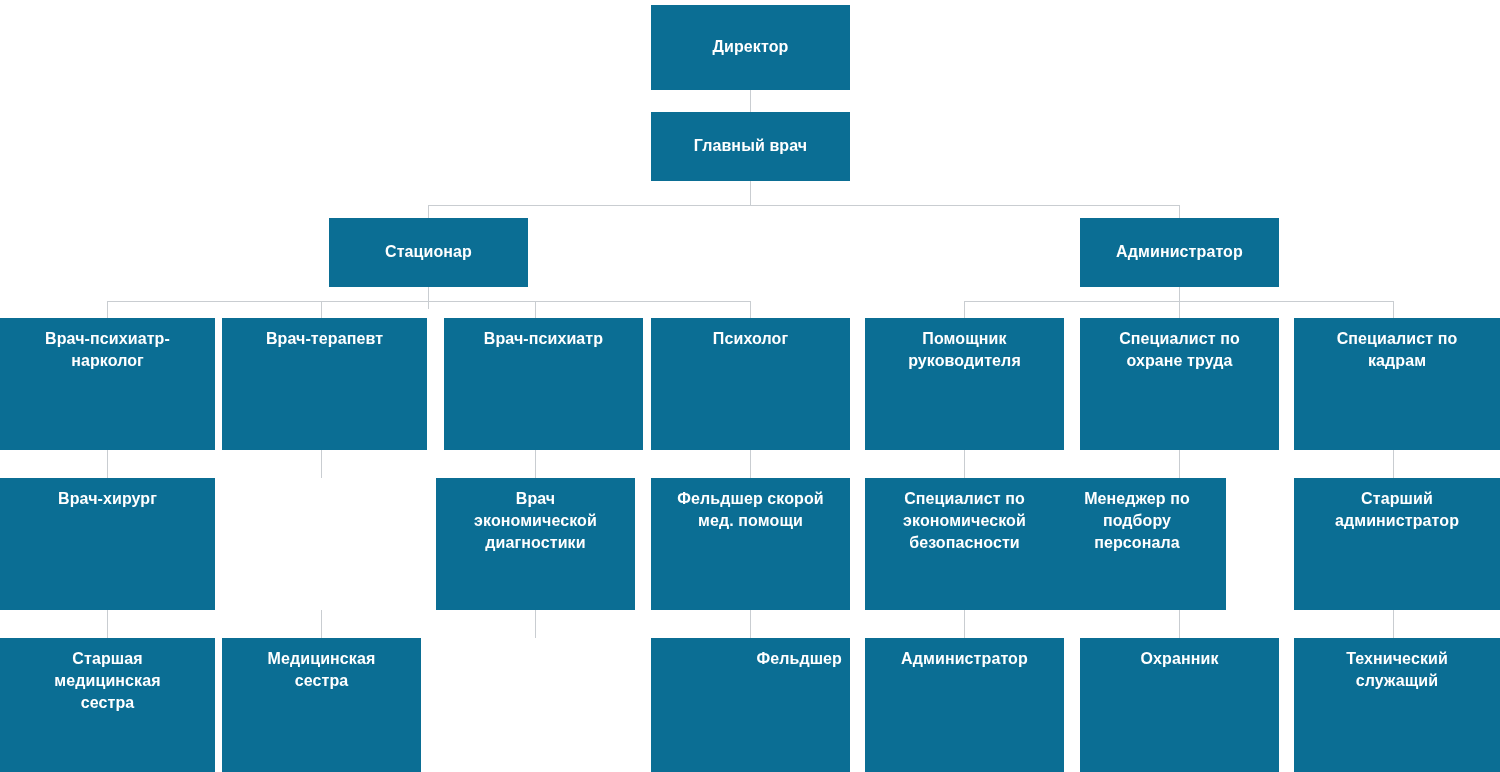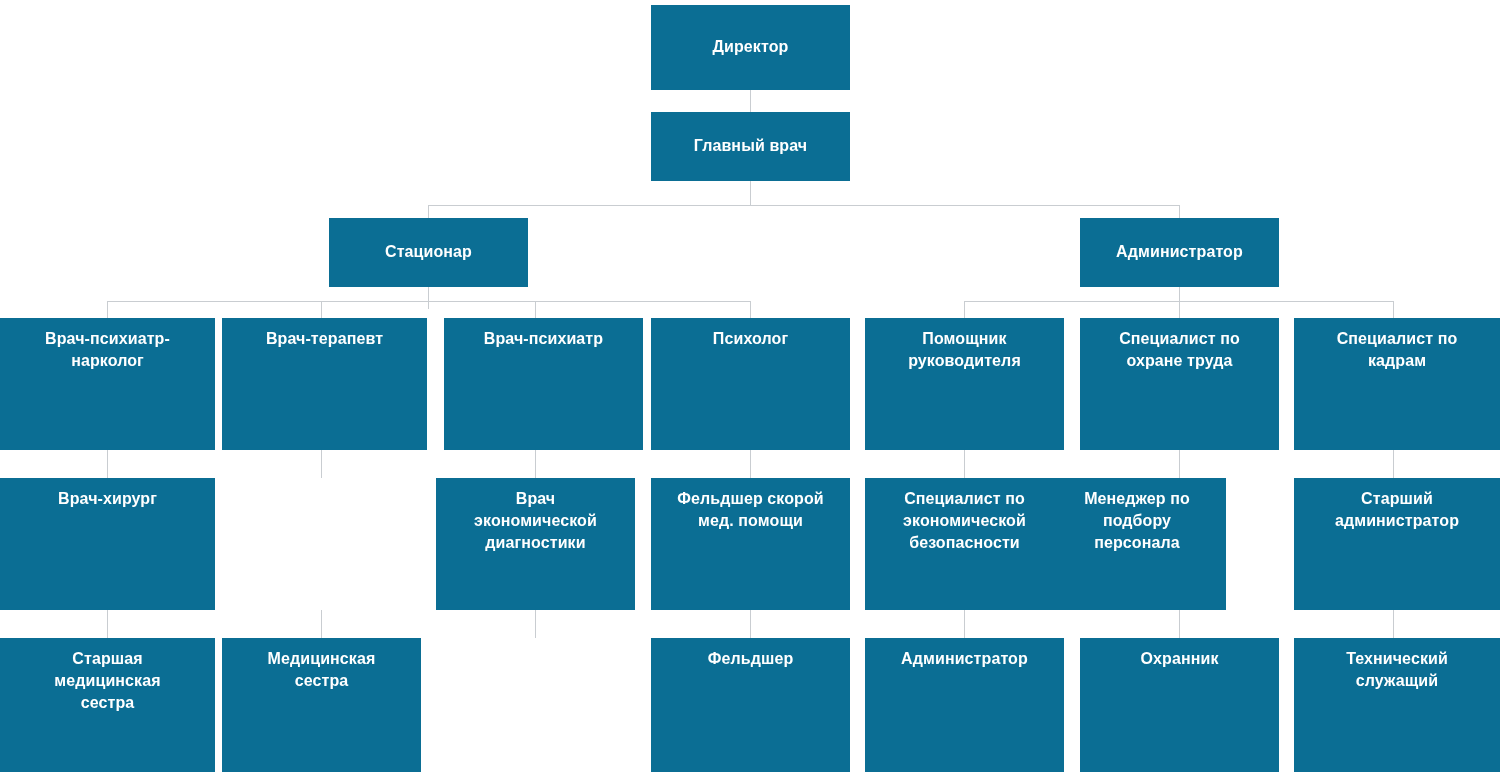--- a/index.html
+++ b/index.html
@@ -167,21 +167,21 @@
 
   <div class="node" style="left:0px; top:638px; width:215px; height:134px;">
     <span class="node-label">Старшая
 медицинская
 сестра</span>
   </div>
   <div class="node" style="left:222px; top:638px; width:199px; height:134px;">
     <span class="node-label">Медицинская
 сестра</span>
   </div>
-  <div class="node" style="left:651px; top:638px; width:199px; height:134px;">
+  <div class="node" style="left:651px; top:638px; width:199px; height:134px;text-align:right;">
     <span class="node-label">Фельдшер</span>
   </div>
   <div class="node" style="left:865px; top:638px; width:199px; height:134px;">
     <span class="node-label">Администратор</span>
   </div>
   <div class="node" style="left:1080px; top:638px; width:199px; height:134px;">
     <span class="node-label">Охранник</span>
   </div>
   <div class="node" style="left:1294px; top:638px; width:206px; height:134px;">
     <span class="node-label">Технический

